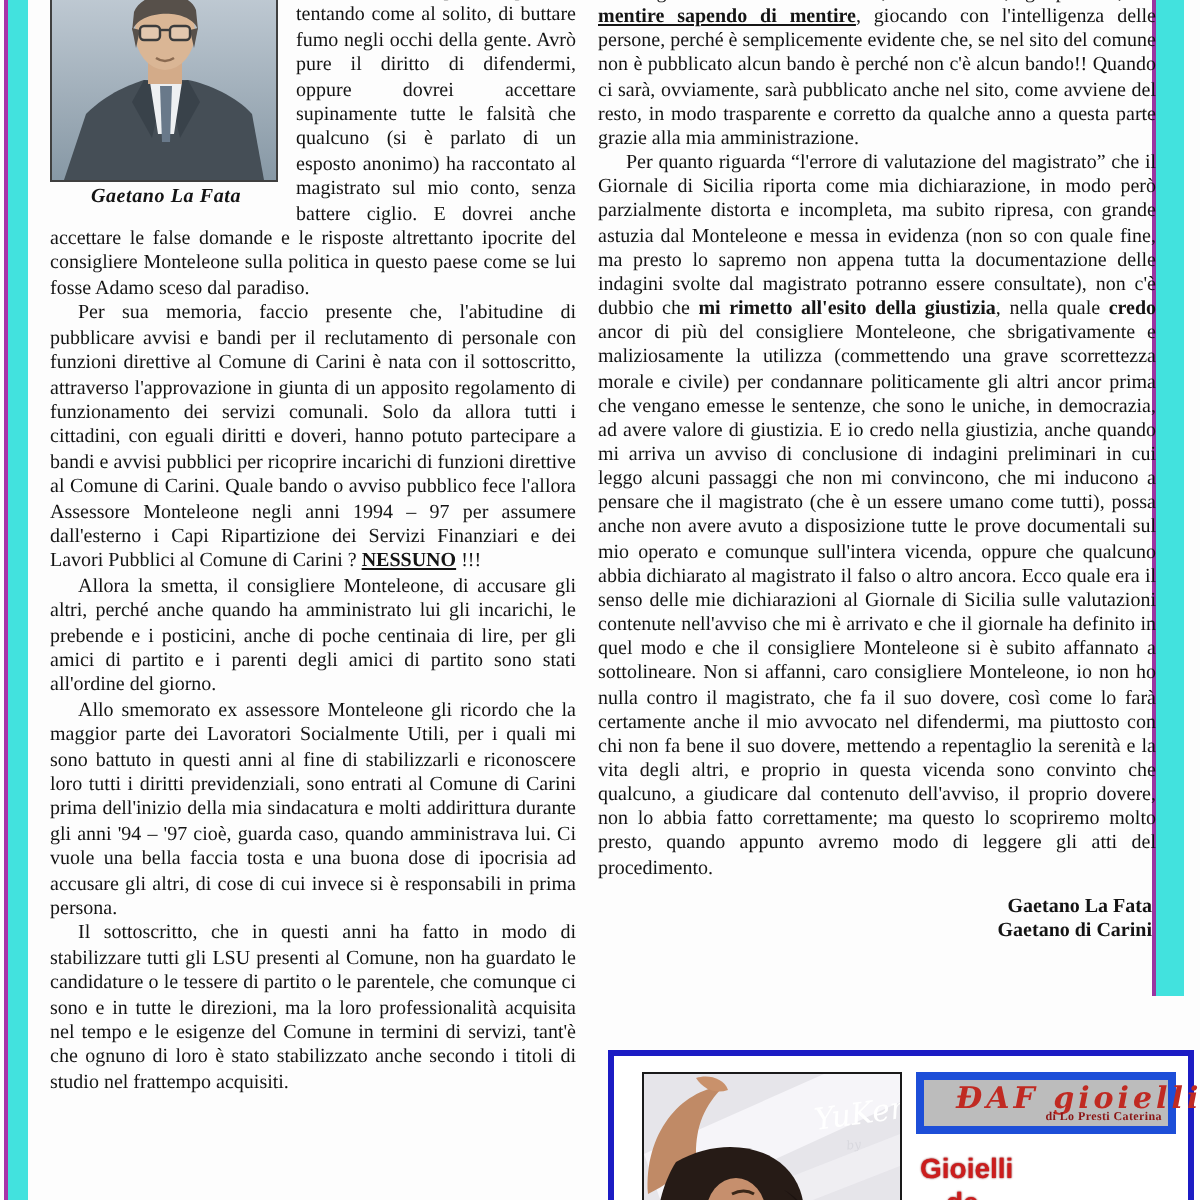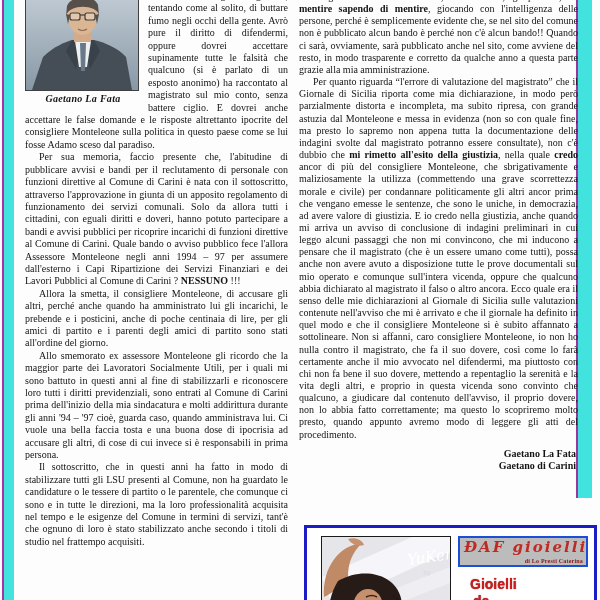--- a/index.html
+++ b/index.html
@@ -14,42 +14,42 @@
   .sR-m{left:576px;width:2px;height:498px;background:#9a35a0;}
   .sR-c{left:578px;width:14px;height:498px;background:#42e2de;}
 
   .col{position:absolute;}
   #left-col{left:25px;top:-10px;width:263px;font-size:10px;line-height:12.4px;}
   #right-col{left:299px;top:-9px;width:279px;font-size:10px;line-height:12.15px;}
 
   .para{margin:0;text-align:justify;}
   .para.indent{text-indent:14px;}
   .para .b{font-weight:bold;}
-  .para .bu{font-weight:bold;}
+  .para .bu{font-weight:bold;text-decoration:underline;}
 
   .photo-block{float:left;width:116px;margin:0 7px 2px 0;text-align:center;}
   .photo-frame{width:112px;height:99px;border:1px solid #404040;overflow:hidden;background:#9aa8b2;}
   .photo-frame svg{display:block;}
   .photo-caption{font-size:10px;font-style:italic;font-weight:600;margin-top:2px;letter-spacing:0.3px;}
 
   .sig{margin-top:7px;text-align:right;font-weight:bold;line-height:12.5px;padding-right:2px;}
 
   
   #ad-box{
     position:absolute;left:304px;top:525px;width:293px;height:120px;
     box-sizing:border-box;border:3px solid #1c1cc4;background:#ffffff;
     display:flex;padding:8px 6px 8px 14px;gap:7px;
   }
   .ad-photo{width:128px;height:120px;border:1px solid #1a1a1a;flex-shrink:0;overflow:hidden;background:#e6e5ea;}
   .ad-right{flex:1;min-width:0;}
-  .logo-box{position:relative;border:2px solid #1d4ed8;background:#bcbcbc;height:31px;box-sizing:border-box;padding:1px 4px;}
+  .logo-box{position:relative;border:4px solid #1d4ed8;background:#bcbcbc;height:31px;box-sizing:border-box;padding:1px 16px;}
   .logo-title{font-family:"DejaVu Serif",serif;font-style:italic;font-weight:bold;color:#c02a22;font-size:15px;line-height:17px;letter-spacing:2px;white-space:nowrap;}
   .logo-sub{position:absolute;right:3px;bottom:1px;font-size:6px;font-weight:bold;color:#8a1414;letter-spacing:0.2px;}
   .ad-headline{margin-top:9px;color:#cc1d1d;font-family:"Liberation Sans",sans-serif;font-weight:bold;font-size:14px;line-height:17px;text-shadow:0 0 1px #6e0808;}
-  .ad-headline .l1{margin-left:12px;}
+  .ad-headline .l1{margin-left:2px;}
   .ad-headline .l2{margin-left:15px;}
 </style>
 </head>
 <body>
 
 <div class="stripe sL-m"></div>
 <div class="stripe sL-c"></div>
 <div class="stripe sR-m"></div>
 <div class="stripe sR-c"></div>
 

